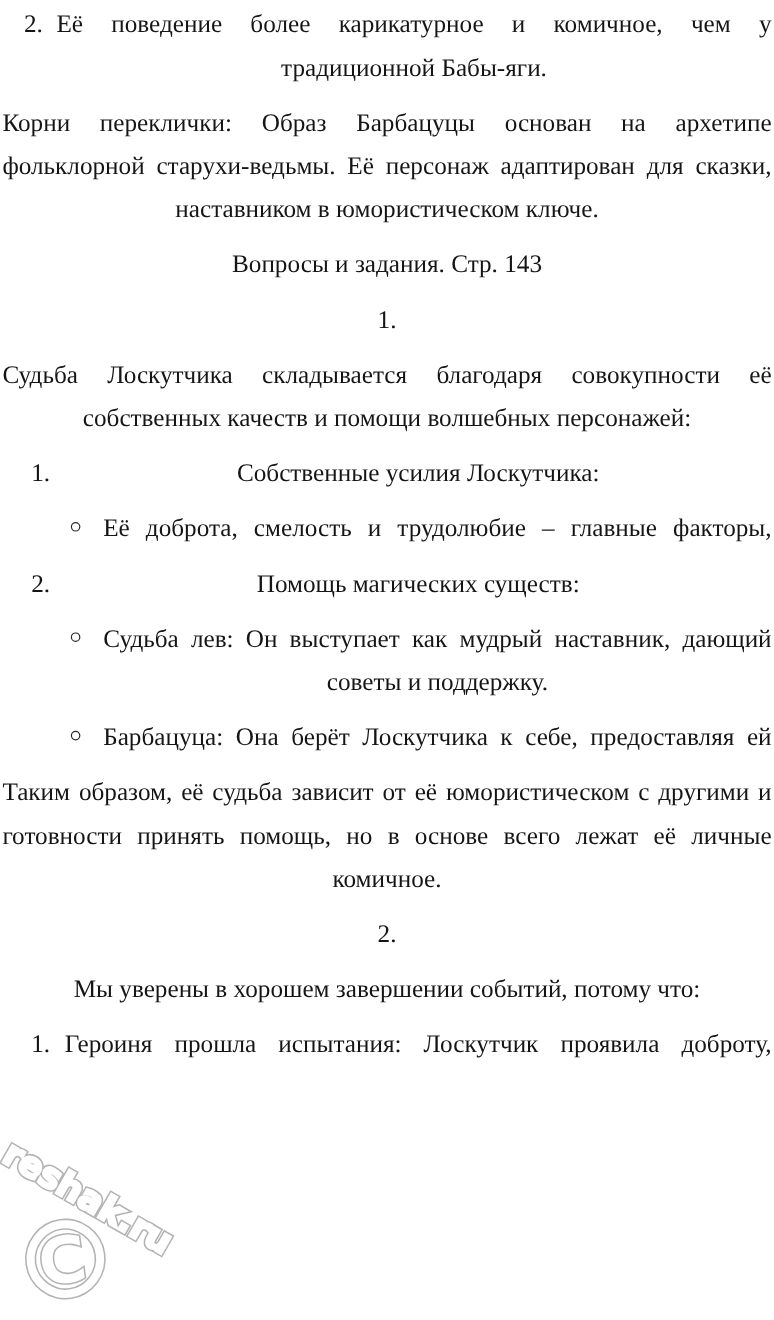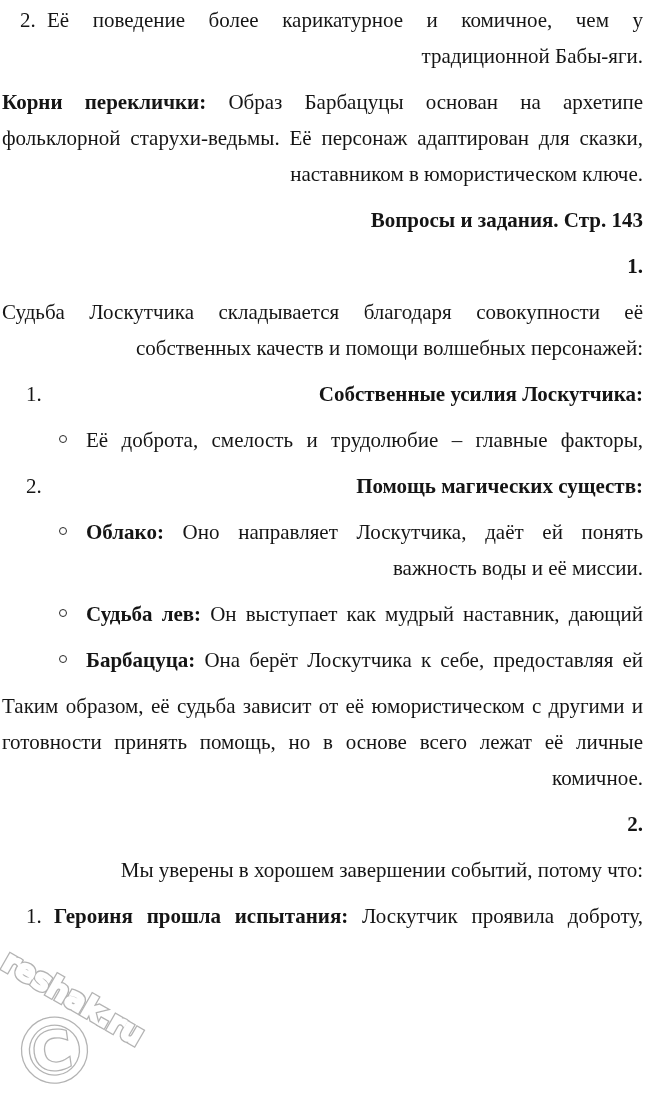--- a/index.html
+++ b/index.html
@@ -13,23 +13,23 @@
     line-height: 36px;
     color: #151515;
   }
   .doc {
     position: absolute;
     left: 0; top: 0;
     width: 641px;
     padding: 2px 2px 0 2px;
   }
   .block { margin-bottom: 10px; }
-  .line { text-align: right; }
+  .line { text-align: center; }
   .line.j { text-align: justify; text-align-last: justify; }
-  .seg-b { font-weight: bold; }
+  .seg-b { font-weight: normal; }
   
   .li1a { position: relative; padding-left: 45px; }
   .li1a > .marker { position: absolute; left: 18px; top: 0; }
   
   .li1 { position: relative; padding-left: 52px; }
   .li1 > .marker { position: absolute; left: 24px; top: 0; }
   
   .li2 { position: relative; padding-left: 84px; }
   .li2 > .marker {
     position: absolute; left: 57px; top: 13px;
@@ -96,26 +96,22 @@
       <div class="block li2">
         <span class="marker"></span>
         <div class="line j"><span>Её доброта, смелость и трудолюбие – главные факторы,</span></div>
       </div>
       <div class="block li1">
         <span class="marker">2.</span>
         <div class="line"><span class="seg-b">Помощь магических существ:</span></div>
       </div>
       <div class="block li2">
         <span class="marker"></span>
-        <div class="line j"><span class="seg-b">Облако:</span><span> Оно направляет Лоскутчика, даёт ей понять</span></div>
-        <div class="line"><span>важность воды и её миссии.</span></div>
-      </div>
-      <div class="block li2">
-        <span class="marker"></span>
         <div class="line j"><span class="seg-b">Судьба лев:</span><span> Он выступает как мудрый наставник, дающий</span></div>
+        <div class="line"><span>советы и поддержку.</span></div>
       </div>
       <div class="block li2">
         <span class="marker"></span>
         <div class="line j"><span class="seg-b">Барбацуца:</span><span> Она берёт Лоскутчика к себе, предоставляя ей</span></div>
       </div>
       <div class="block p">
         <div class="line j"><span>Таким образом, её судьба зависит от её юмористическом с другими и</span></div>
         <div class="line j"><span>готовности принять помощь, но в основе всего лежат её личные</span></div>
         <div class="line"><span>комичное.</span></div>
       </div>

